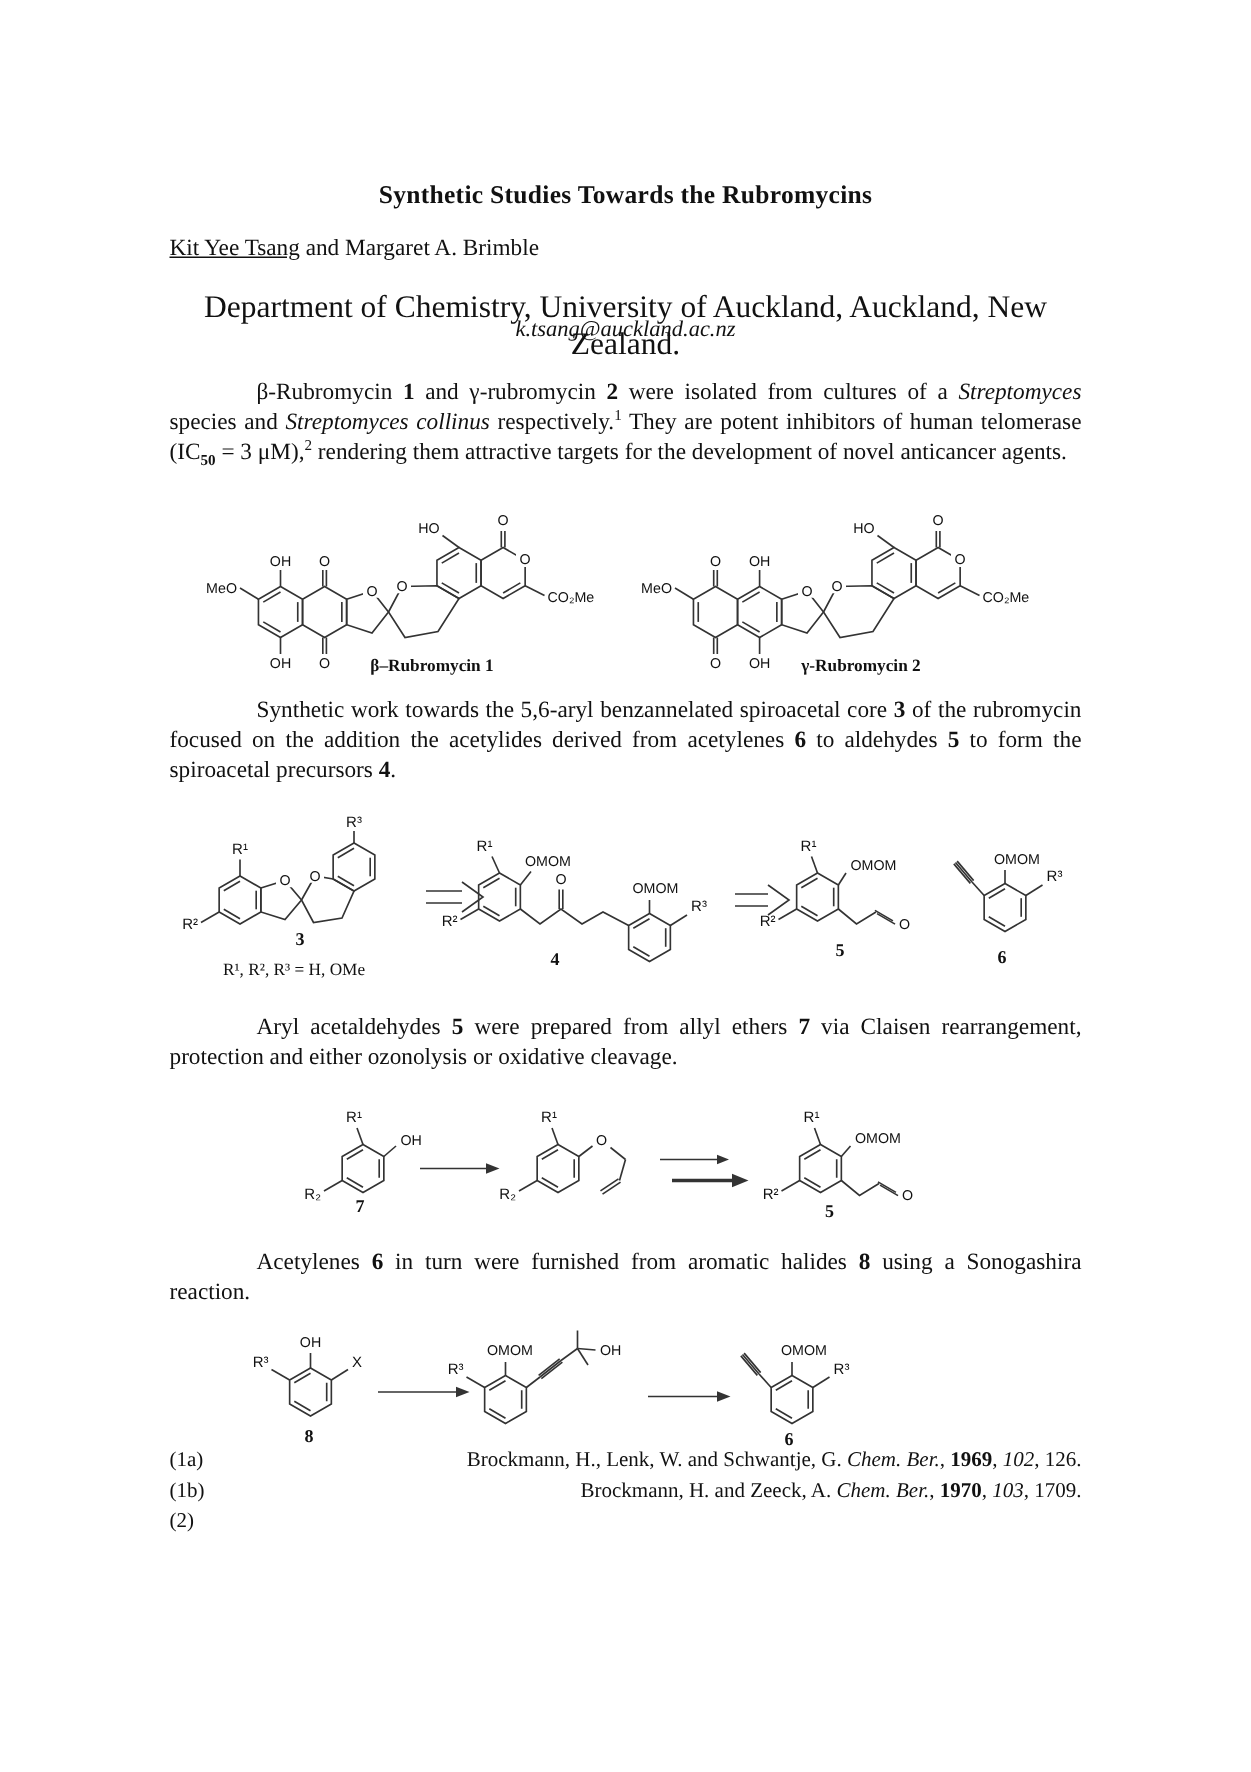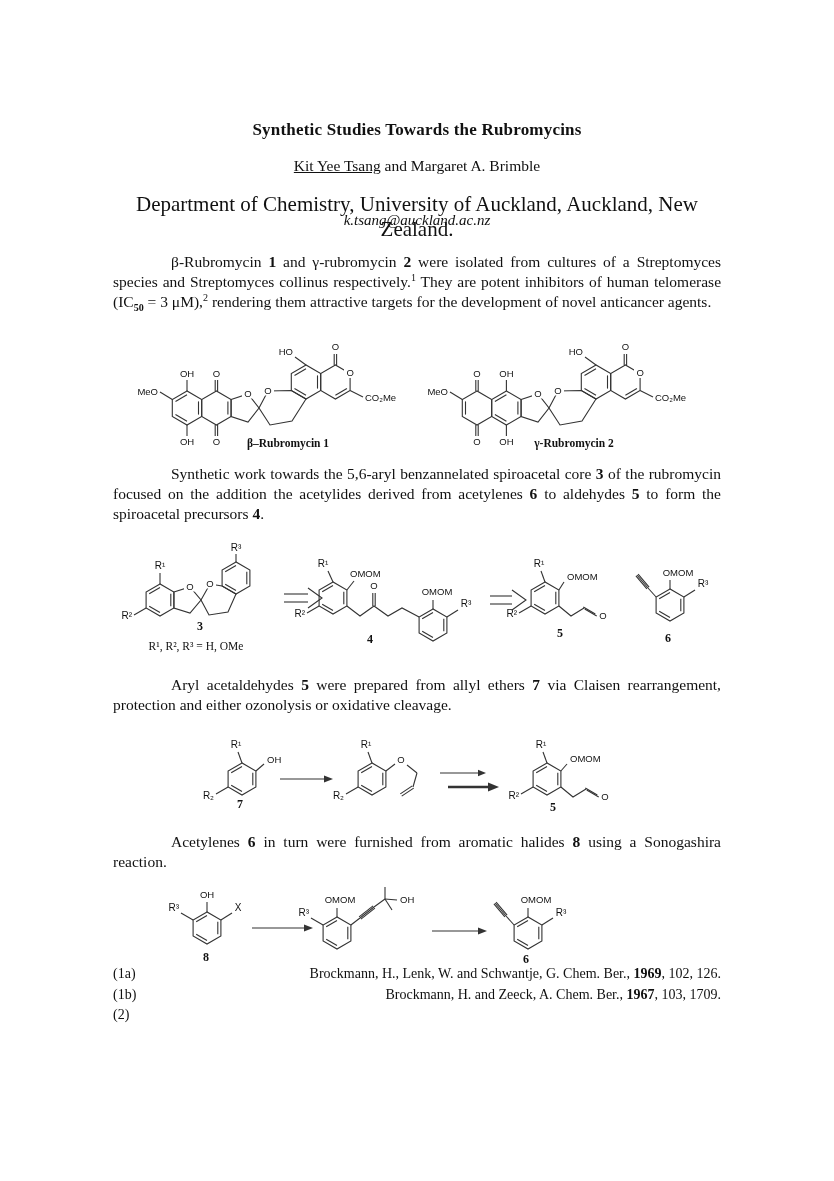--- a/index.html
+++ b/index.html
@@ -1,29 +1,29 @@
 <!DOCTYPE html>
 <html><head>
 <meta charset="utf-8">
 <style>
   html,body{margin:0;padding:0;}
   body{width:834px;height:1181px;background:#ffffff;position:relative;overflow:hidden;
        font-family:"Liberation Serif","DejaVu Serif",serif;color:#111;}
   .doc{position:absolute;left:113px;top:0;width:608px;height:968px;}
   .blk{position:absolute;left:0;width:608px;}
   .title{top:120px;text-align:center;font-size:17px;font-weight:bold;letter-spacing:.2px;}
-  .authors{top:157px;text-align:center;font-size:15.5px;}
+  .authors{top:157px;font-size:15.5px;}
   .affil{top:192px;text-align:center;font-size:21px;}
   .email{top:212px;text-align:center;font-size:15px;font-style:italic;}
   .para{font-size:15.5px;line-height:20px;text-align:justify;text-indent:58px;}
   .p1{top:252px;} .p2{top:464px;} .p3{top:675px;} .p4{top:832px;}
   .refs{top:964px;font-size:14px;line-height:20.5px;text-align:right;}
   .ref{position:relative;padding-left:34px;}
   .ref .lbl{position:absolute;left:0;top:0;}
-  .b{font-weight:bold;} .i{} .u{text-decoration:underline;}
+  .b{font-weight:bold;} .i{font-style:italic;} .u{text-decoration:underline;}
   .sup{vertical-align:super;font-size:65%;line-height:0;}
   .sub{vertical-align:sub;font-size:65%;line-height:0;font-weight:bold;}
   svg{position:absolute;left:-1px;}
   .f1{top:333px;} .f2{top:542px;} .f3{top:727px;} .f4{top:873px;}
   .bond{stroke:#333;stroke-width:1.1;fill:none;}
   .bondT{stroke:#333;stroke-width:2.4;fill:none;}
   .atom{font-family:"Liberation Sans","DejaVu Sans",sans-serif;font-size:9.5px;fill:#111;}
   .rlab{font-family:"Liberation Sans","DejaVu Sans",sans-serif;font-size:10px;fill:#111;}
   .num{font-family:"Liberation Serif","DejaVu Serif",serif;font-size:12px;font-weight:bold;fill:#111;}
   .cap{font-family:"Liberation Serif","DejaVu Serif",serif;font-size:11.5px;font-weight:bold;fill:#111;}
@@ -347,20 +347,20 @@
     </g>
   </svg>
 
   <div class="blk refs">
     <div class="ref">
       <span class="lbl">(1a)</span>
       <span><span>Brockmann, H., Lenk, W. and Schwantje, G. </span><span class="i">Chem. Ber.</span><span>, </span><span class="b">1969</span><span>, </span><span class="i">102</span><span>, 126.</span></span>
     </div>
     <div class="ref">
       <span class="lbl">(1b)</span>
-      <span><span>Brockmann, H. and Zeeck, A. </span><span class="i">Chem. Ber.</span><span>, </span><span class="b">1967</span><span>, </span><span class="i">103</span><span>, 1709.</span></span>
+      <span><span>Brockmann, H. and Zeeck, A. </span><span class="i">Chem. Ber.</span><span>, </span><span class="b">1970</span><span>, </span><span class="i">103</span><span>, 1709.</span></span>
     </div>
     <div class="ref">
       <span class="lbl">(2)</span>
     </div>
   </div>
 
 </div>
 
 </body></html>

